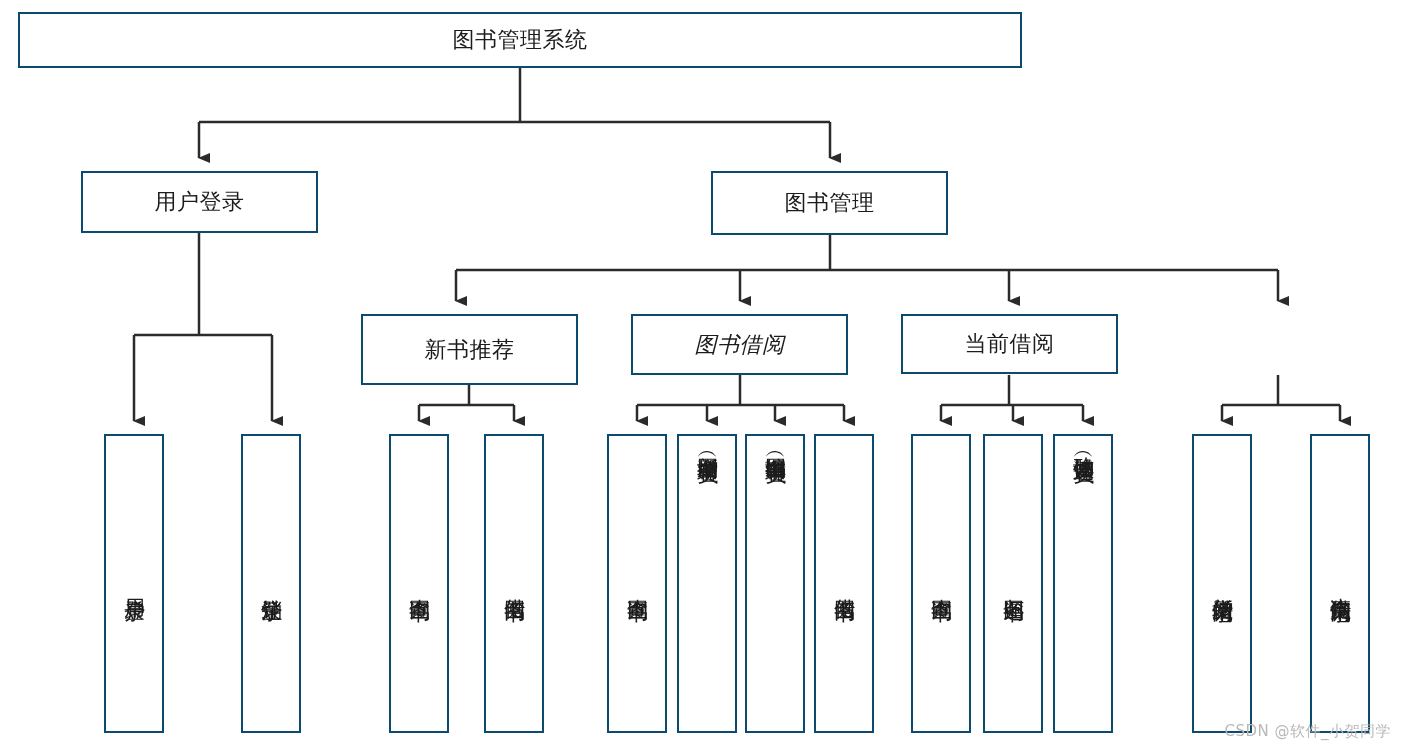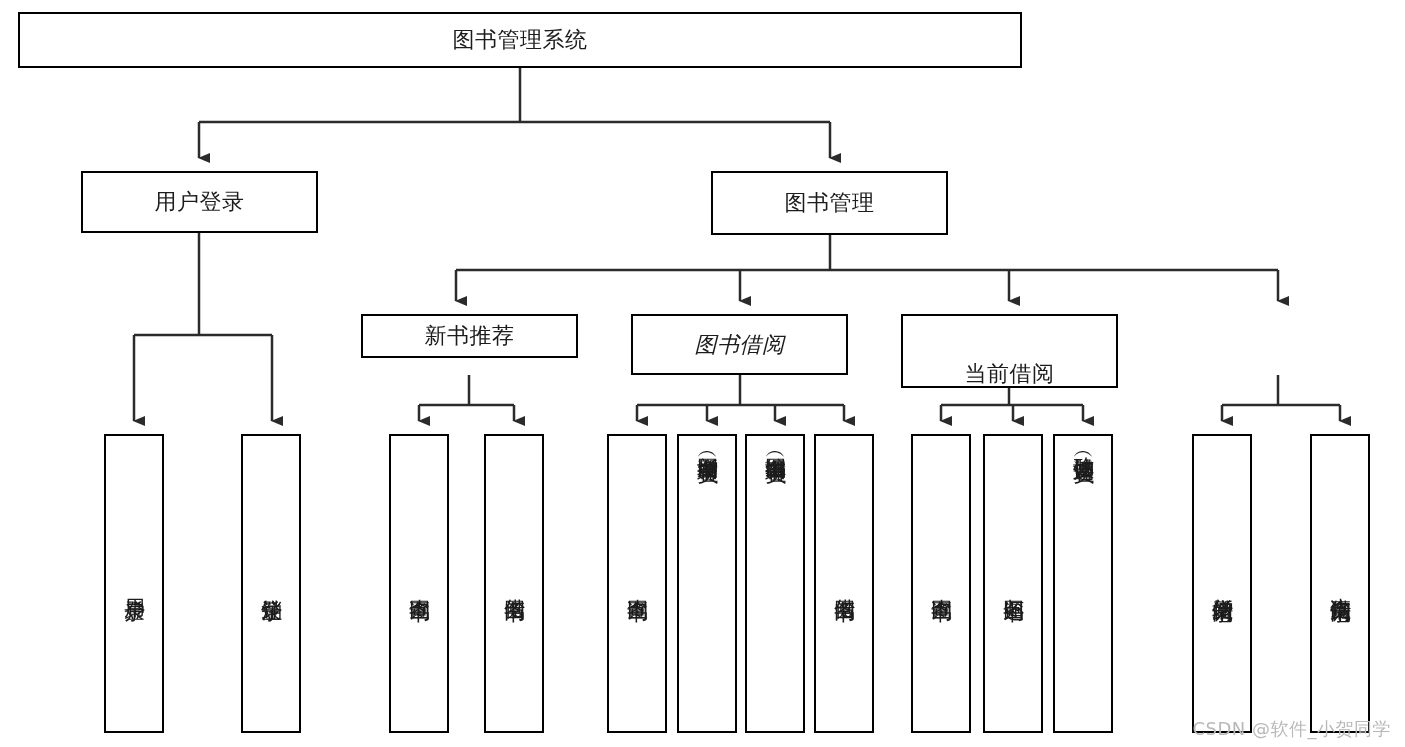--- a/index.html
+++ b/index.html
@@ -22,21 +22,21 @@
     left: 0;
     top: 0;
     width: 1405px;
     height: 747px;
     pointer-events: none;
   }
   .node {
     position: absolute;
     box-sizing: border-box;
     background: #ffffff;
-    border: 2px solid #000000;
+    border: 2px solid #0c4a6e;
     display: flex;
     align-items: center;
     justify-content: center;
     color: #1c1c1c;
   }
   .node .label {
     display: block;
     text-align: center;
     line-height: 1.08;
     letter-spacing: 0.5px;
@@ -59,21 +59,21 @@
     white-space: nowrap;
   }
   .node.vert.tall-pad {
     align-items: center;
     padding-top: 0;
   }
   #watermark {
     position: absolute;
     right: 14px;
     bottom: 6px;
-    font-size: 18px;
+    font-size: 15px;
     color: #b9b9b9;
     letter-spacing: 0.5px;
     white-space: nowrap;
     font-family: "DejaVu Sans", "Liberation Sans", sans-serif;
     margin-top: 12px;
   }
 </style>
 </head>
 <body>
 
@@ -136,27 +136,27 @@
     <span class="label">图书管理系统</span>
   </div>
 
   <div class="node horiz" style="left:81px; top:171px; width:237px; height:62px;">
     <span class="label">用户登录</span>
   </div>
   <div class="node horiz" style="left:711px; top:171px; width:237px; height:64px;">
     <span class="label">图书管理</span>
   </div>
 
-  <div class="node horiz" style="left:361px; top:314px; width:217px; height:44px;">
+  <div class="node horiz" style="left:361px; top:314px; width:217px; height:71px;">
     <span class="label">新书推荐</span>
   </div>
   <div class="node horiz" style="left:631px; top:314px; width:217px; height:61px;font-style:italic;">
     <span class="label">图书借阅</span>
   </div>
-  <div class="node horiz" style="left:901px; top:314px; width:217px; height:74px;align-items:flex-end;">
+  <div class="node horiz" style="left:901px; top:314px; width:217px; height:60px;">
     <span class="label">当前借阅</span>
   </div>
 
   <div class="node vert tall-pad" style="left:104px; top:434px; width:60px; height:299px;">
     <span class="label">用户登录</span>
   </div>
   <div class="node vert tall-pad" style="left:241px; top:434px; width:60px; height:299px;">
     <span class="label">注销登录</span>
   </div>
   <div class="node vert tall-pad" style="left:389px; top:434px; width:60px; height:299px;">

